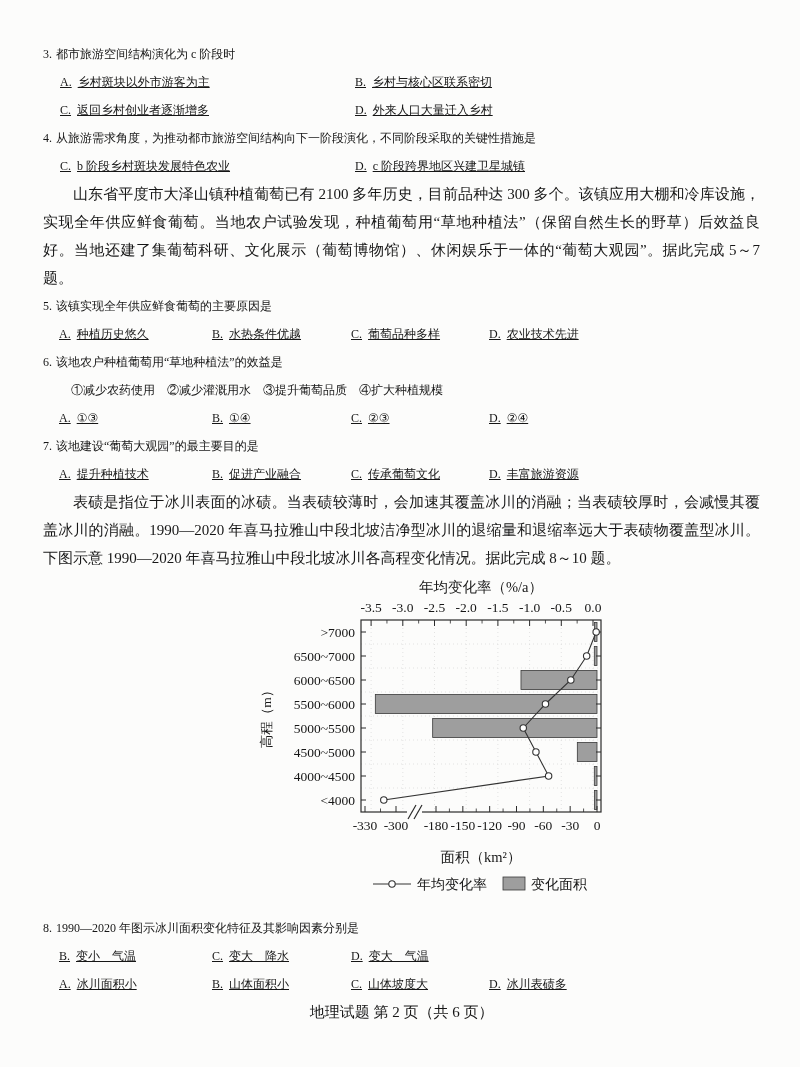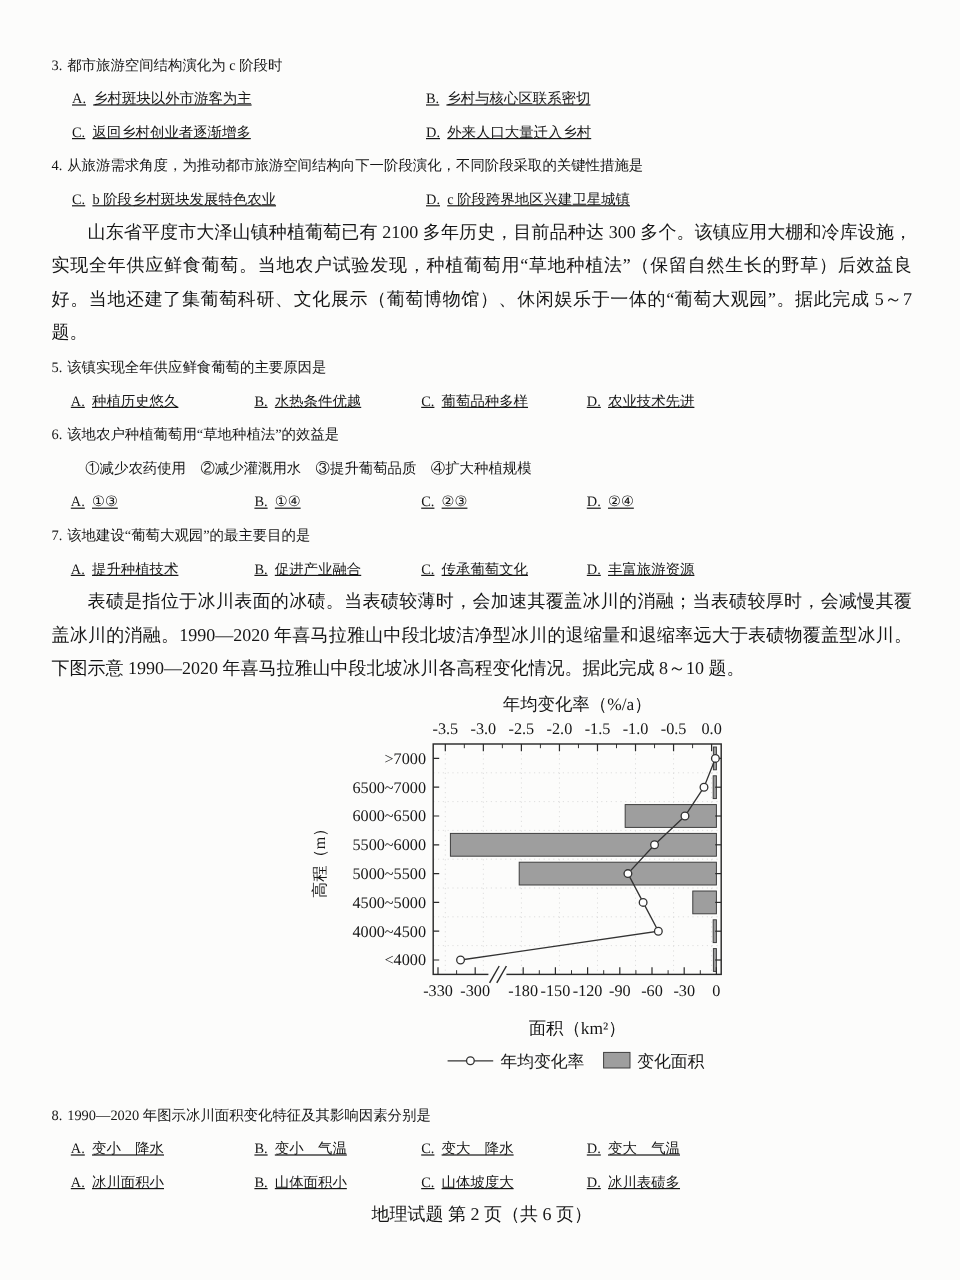--- a/index.html
+++ b/index.html
@@ -188,21 +188,20 @@
         <text x="28" y="144" text-anchor="middle" font-size="13.5" transform="rotate(-90 28 144)">高程（m）</text>
         <line x1="130" y1="312" x2="168" y2="312" stroke="#333333" stroke-width="1.1"></line>
         <circle cx="149" cy="312" r="3.2" fill="#ffffff" stroke="#333333" stroke-width="1.1"></circle>
         <text x="174" y="317" text-anchor="start" font-size="14">年均变化率</text>
         <rect x="260" y="305" width="22" height="13" fill="#9e9e9e" stroke="#3a3a3a" stroke-width="0.8"></rect>
         <text x="288" y="317" text-anchor="start" font-size="14">变化面积</text>
       </svg></div>
     <div class="question">
       <div class="line stem"><span class="qnum">8.</span><span>1990—2020 年图示冰川面积变化特征及其影响因素分别是</span></div>
       <div class="line opts four">
-        <div class="opt"><span class="opt-label">A.</span><span class="opt-text">变小　降水</span></div>
         <div class="opt"><span class="opt-label">B.</span><span class="opt-text">变小　气温</span></div>
         <div class="opt"><span class="opt-label">C.</span><span class="opt-text">变大　降水</span></div>
         <div class="opt"><span class="opt-label">D.</span><span class="opt-text">变大　气温</span></div>
       </div>
     </div>
     <div class="question">
       <div class="line opts four">
         <div class="opt"><span class="opt-label">A.</span><span class="opt-text">冰川面积小</span></div>
         <div class="opt"><span class="opt-label">B.</span><span class="opt-text">山体面积小</span></div>
         <div class="opt"><span class="opt-label">C.</span><span class="opt-text">山体坡度大</span></div>

